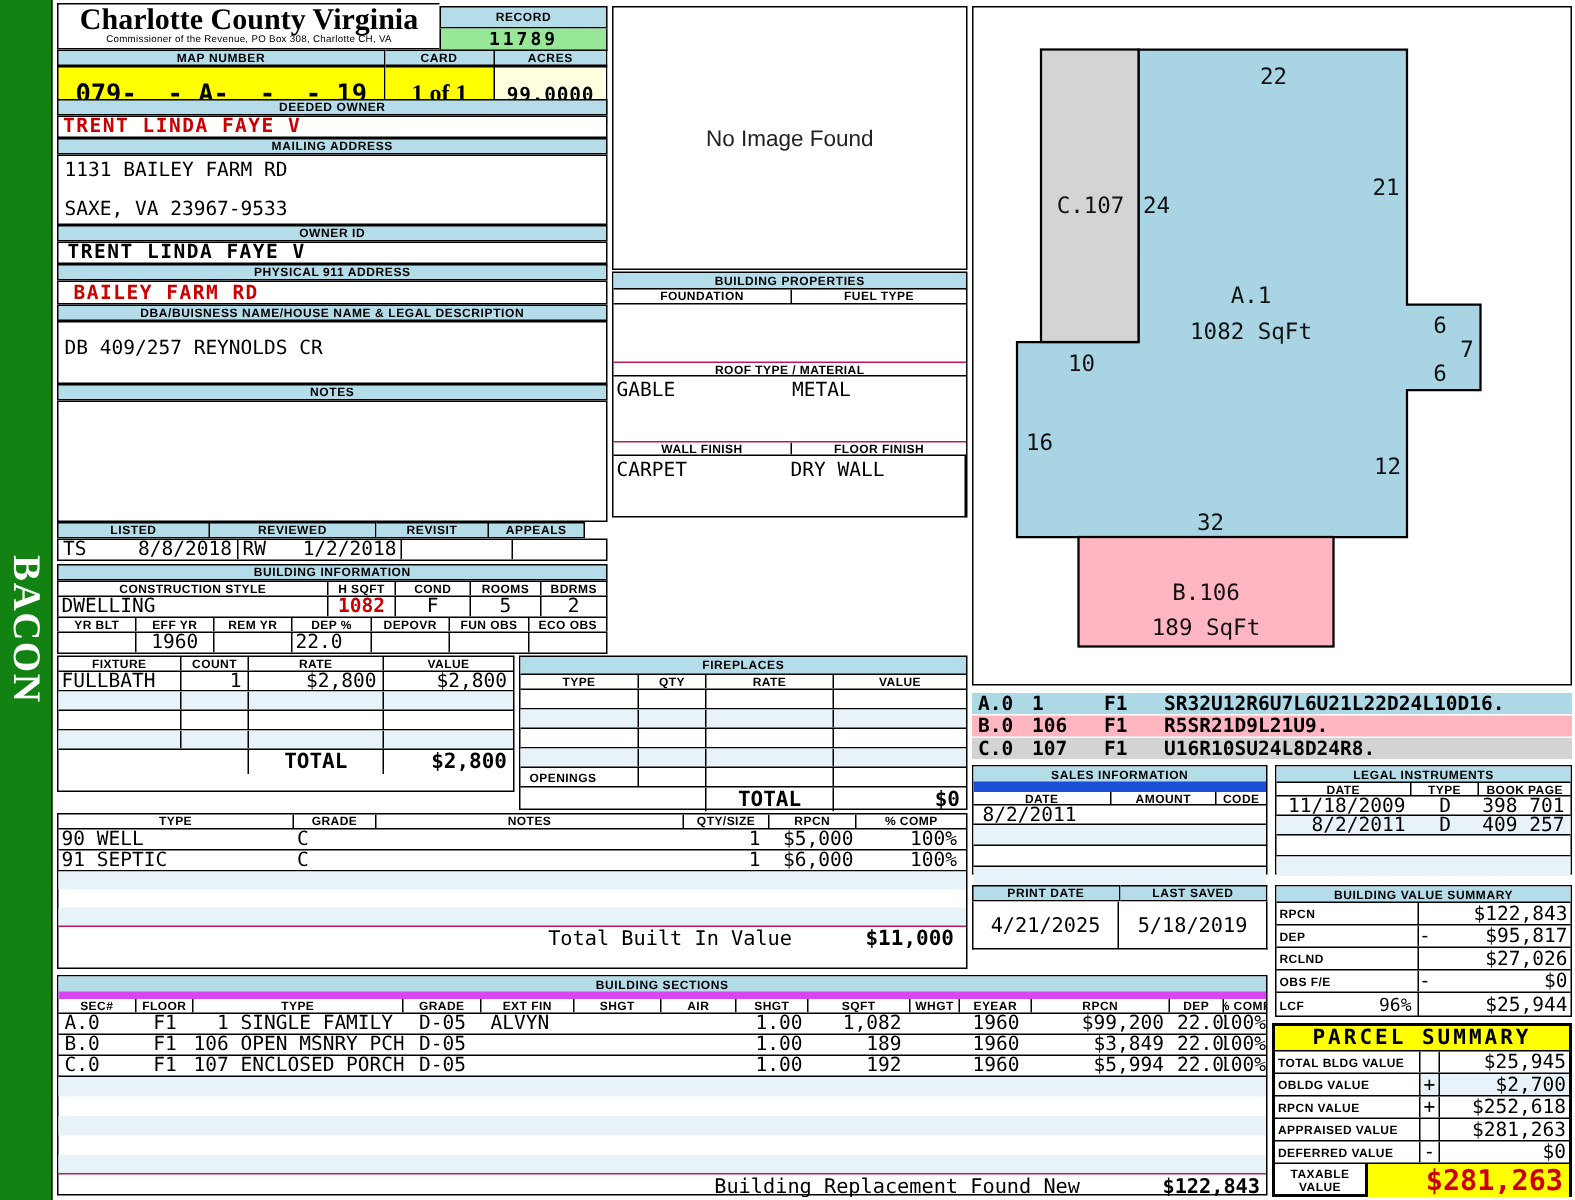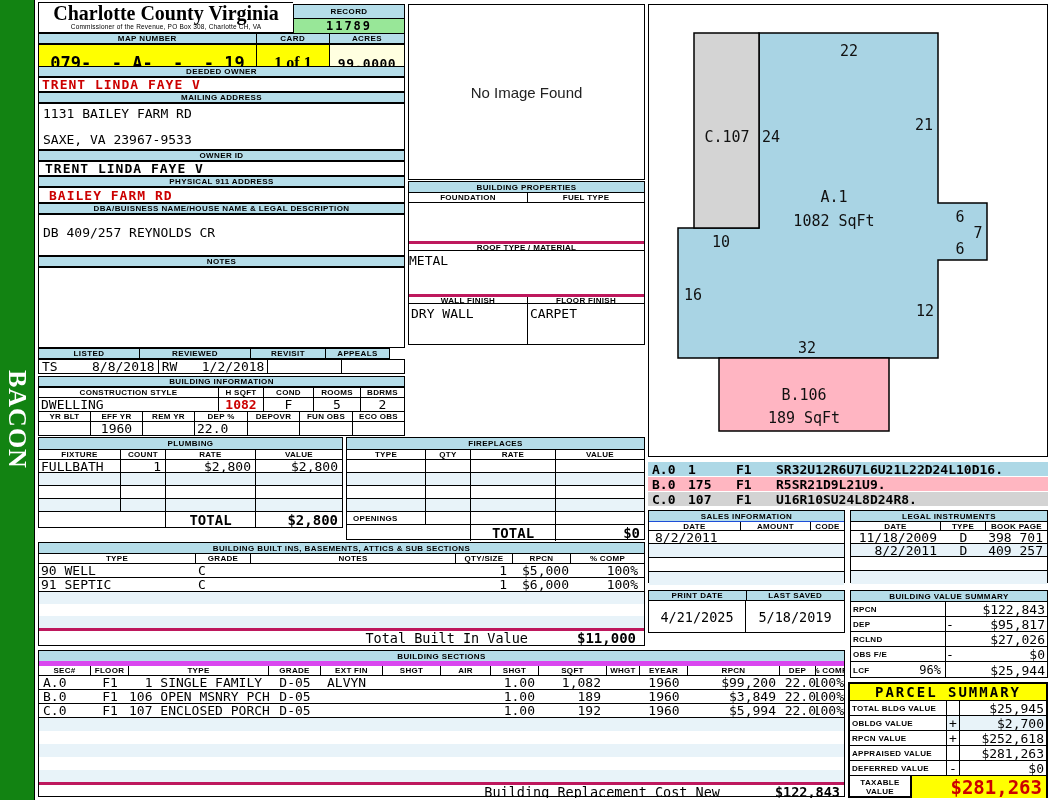--- a/index.html
+++ b/index.html
@@ -6,21 +6,21 @@
     font-family:"Liberation Sans",sans-serif;position:relative}
   .abs{position:absolute;box-sizing:border-box}
   .bar{background:#b5dde9;border:1px solid #000;font-weight:bold;font-size:8px;letter-spacing:.4px;
     display:flex;align-items:center;justify-content:center;text-align:center}
   .box{border:1px solid #000;background:#fff}
   .row{display:flex;box-sizing:border-box;overflow:hidden}
   .c{box-sizing:border-box;overflow:hidden;white-space:pre;display:flex;align-items:center}
   .h8{font-weight:bold;font-size:8px;justify-content:center;letter-spacing:.3px}
   .br{border-right:1px solid #000}
   .bb{border-bottom:1px solid #000}
-  .bt{border-top:3px solid #be185d}
+  .bt{border-top:1px solid #be185d}
   .mono,.d,.db{font-family:"DejaVu Sans Mono","Liberation Mono",monospace}
   .d{font-size:13px;font-weight:normal}
   .db{font-size:13px;font-weight:bold}
   .red{color:#c00}
   .pale{background:#e8f3f9}
   .tl{justify-content:flex-start}.tc{justify-content:center}.tr{justify-content:flex-end}
   .p2{padding-left:2px}.p4{padding-left:4px}.p6{padding-left:6px}
   .pr2{padding-right:2px}.pr4{padding-right:4px}.pr6{padding-right:6px}
   .legend-blue{background:#add8e6}.legend-pink{background:#ffb6c1}.legend-gray{background:#d3d3d3}
   .sidebar{left:0;top:0;width:35px;height:800px;background:#128312;border-right:1px solid #000}
@@ -124,21 +124,20 @@
   <div class="c d br" style="width:52px"></div>
   <div class="c d tc br" style="width:52px">1960</div>
   <div class="c d br" style="width:52px"></div>
   <div class="c d tl p2 br" style="width:53px">22.0</div>
   <div class="c d br" style="width:52px"></div>
   <div class="c d br" style="width:53px"></div>
   <div class="c d" style="width:51px"></div>
 </div>
 
 <div class="abs box" style="left:38px;top:437px;width:305px;height:91px">
-  <div class="bar" style="height:11px;border:none;border-bottom:1px solid #000">PLUMBING</div>
   <div class="row bb" style="height:10px">
     <div class="c h8 br" style="width:82px">FIXTURE</div>
     <div class="c h8 br" style="width:45px">COUNT</div>
     <div class="c h8 br" style="width:90px">RATE</div>
     <div class="c h8" style="width:86px">VALUE</div>
   </div>
   <div class="row bb" style="height:13px">
     <div class="c d tl p2 br" style="width:82px">FULLBATH</div>
     <div class="c d tr pr4 br" style="width:45px">1</div>
     <div class="c d tr pr4 br" style="width:90px">$2,800</div>
@@ -208,21 +207,20 @@
       <div class="c" style="width:88px"></div>
   </div>
   <div class="row" style="height:16px">
     <div class="c br" style="width:124px"></div>
     <div class="c db tc br" style="width:85px;font-size:14px">TOTAL</div>
     <div class="c db tr pr4" style="width:88px;font-size:14px">$0</div>
   </div>
 </div>
 
 <div class="abs box" style="left:38px;top:542px;width:607px;height:104px">
-  <div class="bar" style="height:10px;border:none;border-bottom:1px solid #000">BUILDING BUILT INS, BASEMENTS, ATTICS &amp; SUB SECTIONS</div>
   <div class="row bb" style="height:10px">
     <div class="c h8 br" style="width:157px">TYPE</div>
     <div class="c h8 br" style="width:55px">GRADE</div>
     <div class="c h8 br" style="width:205px">NOTES</div>
     <div class="c h8 br" style="width:57px">QTY/SIZE</div>
     <div class="c h8 br" style="width:58px">RPCN</div>
     <div class="c h8" style="width:73px">% COMP</div>
   </div>
   <div class="row bb" style="height:14px">
     <div class="c d tl p2" style="width:157px">90 WELL</div>
@@ -316,49 +314,50 @@
     <div class="c d tr" style="width:36px">22.0</div>
     <div class="c d tr" style="width:28px">100%</div>
   </div>
   <div class="pale" style="height:13px"></div>
   <div style="height:13px"></div>
   <div class="pale" style="height:13px"></div>
   <div style="height:13px"></div>
   <div class="pale" style="height:12px"></div>
   <div class="row bt" style="height:16px;align-items:center">
     <div style="flex:1"></div>
-    <span class="d" style="font-size:13.5px;margin-right:24px">Building Replacement Cost New</span>
+    <span class="d" style="font-size:13.5px;margin-right:24px">Building Replacement Found New</span>
     <span class="db" style="font-size:13.5px;width:96px;text-align:right;padding-right:4px">$122,843</span>
   </div>
 </div>
 
 <div class="abs box" style="left:408px;top:4px;width:237px;height:176px;display:flex;align-items:center;justify-content:center">
   <span style="font-size:15px;color:#222">No Image Found</span>
 </div>
 
 <div class="abs box" style="left:408px;top:181px;width:237px;height:164px">
   <div class="bar" style="height:10px;border:none;border-bottom:1px solid #000">BUILDING PROPERTIES</div>
   <div class="row bb" style="height:10px">
     <div class="c h8 br" style="width:119px">FOUNDATION</div>
     <div class="c h8" style="width:116px">FUEL TYPE</div>
   </div>
   <div class="row" style="height:38px">
     <div class="d" style="width:116px"></div>
   </div>
   <div class="c h8 bt bb" style="height:10px;justify-content:center">ROOF TYPE / MATERIAL</div>
   <div class="row" style="height:43px">
+    <div class="c d tl p2" style="width:119px;align-items:flex-start;padding-top:2px">GABLE</div>
     <div class="c d tl" style="width:116px;align-items:flex-start;padding-top:2px">METAL</div>
   </div>
   <div class="row bt bb" style="height:10px">
     <div class="c h8 br" style="width:119px">WALL FINISH</div>
     <div class="c h8" style="width:116px">FLOOR FINISH</div>
   </div>
   <div class="row" style="height:41px">
+    <div class="c d tl p2" style="width:116px;align-items:flex-start;padding-top:2px">CARPET</div>
     <div class="c d tl p2 br" style="width:119px;align-items:flex-start;padding-top:2px">DRY WALL</div>
-    <div class="c d tl p2" style="width:116px;align-items:flex-start;padding-top:2px">CARPET</div>
   </div>
 </div>
 
 <div class="abs box" style="left:648px;top:4px;width:400px;height:453px">
   <svg width="398" height="451" viewBox="0 0 398 451">
     <polygon points="29,353 289,353 289,255 338,255 338,198 289,198 289,28 110,28 110,223 29,223" fill="#a9d4e4" stroke="#000" stroke-width="1.5"></polygon>
     <rect x="45" y="28" width="65" height="195" fill="#d4d4d4" stroke="#000" stroke-width="1.5"></rect>
     <rect x="70" y="353" width="170" height="73" fill="#ffb5c2" stroke="#000" stroke-width="1.5"></rect>
     <text x="200" y="51" text-anchor="middle">22</text>
     <text x="275" y="125" text-anchor="middle">21</text>
@@ -380,34 +379,34 @@
 
 <div class="abs" style="left:648px;top:462px;width:400px">
   <div class="row legend-blue" style="height:14px;margin-bottom:1px">
     <div class="c db tl p4" style="width:40px">A.0</div>
     <div class="c db tl" style="width:48px">1</div>
     <div class="c db tl" style="width:40px">F1</div>
     <div class="c db tl" style="flex:1">SR32U12R6U7L6U21L22D24L10D16.</div>
   </div>
   <div class="row legend-pink" style="height:14px;margin-bottom:1px">
     <div class="c db tl p4" style="width:40px">B.0</div>
-    <div class="c db tl" style="width:48px">175</div>
+    <div class="c db tl" style="width:48px">106</div>
     <div class="c db tl" style="width:40px">F1</div>
     <div class="c db tl" style="flex:1">R5SR21D9L21U9.</div>
   </div>
   <div class="row legend-gray" style="height:14px">
     <div class="c db tl p4" style="width:40px">C.0</div>
     <div class="c db tl" style="width:48px">107</div>
     <div class="c db tl" style="width:40px">F1</div>
     <div class="c db tl" style="flex:1">U16R10SU24L8D24R8.</div>
   </div>
 </div>
 
 <div class="abs box" style="left:648px;top:510px;width:197px;height:73px">
-  <div class="bar" style="height:10px;border:none;border-bottom:1px solid #1d4ed8">SALES INFORMATION</div>
+  <div class="bar" style="height:10px;border:none;border-bottom:7px solid #1d4ed8">SALES INFORMATION</div>
   <div class="row bb" style="height:9px">
     <div class="c h8 br" style="width:92px">DATE</div>
     <div class="c h8 br" style="width:70px">AMOUNT</div>
     <div class="c h8" style="width:33px">CODE</div>
   </div>
   <div class="row bb" style="height:13px">
     <div class="c d tl p6" style="width:92px">8/2/2011</div>
     <div class="c d" style="width:70px"></div>
     <div class="c d" style="width:33px"></div>
   </div>

